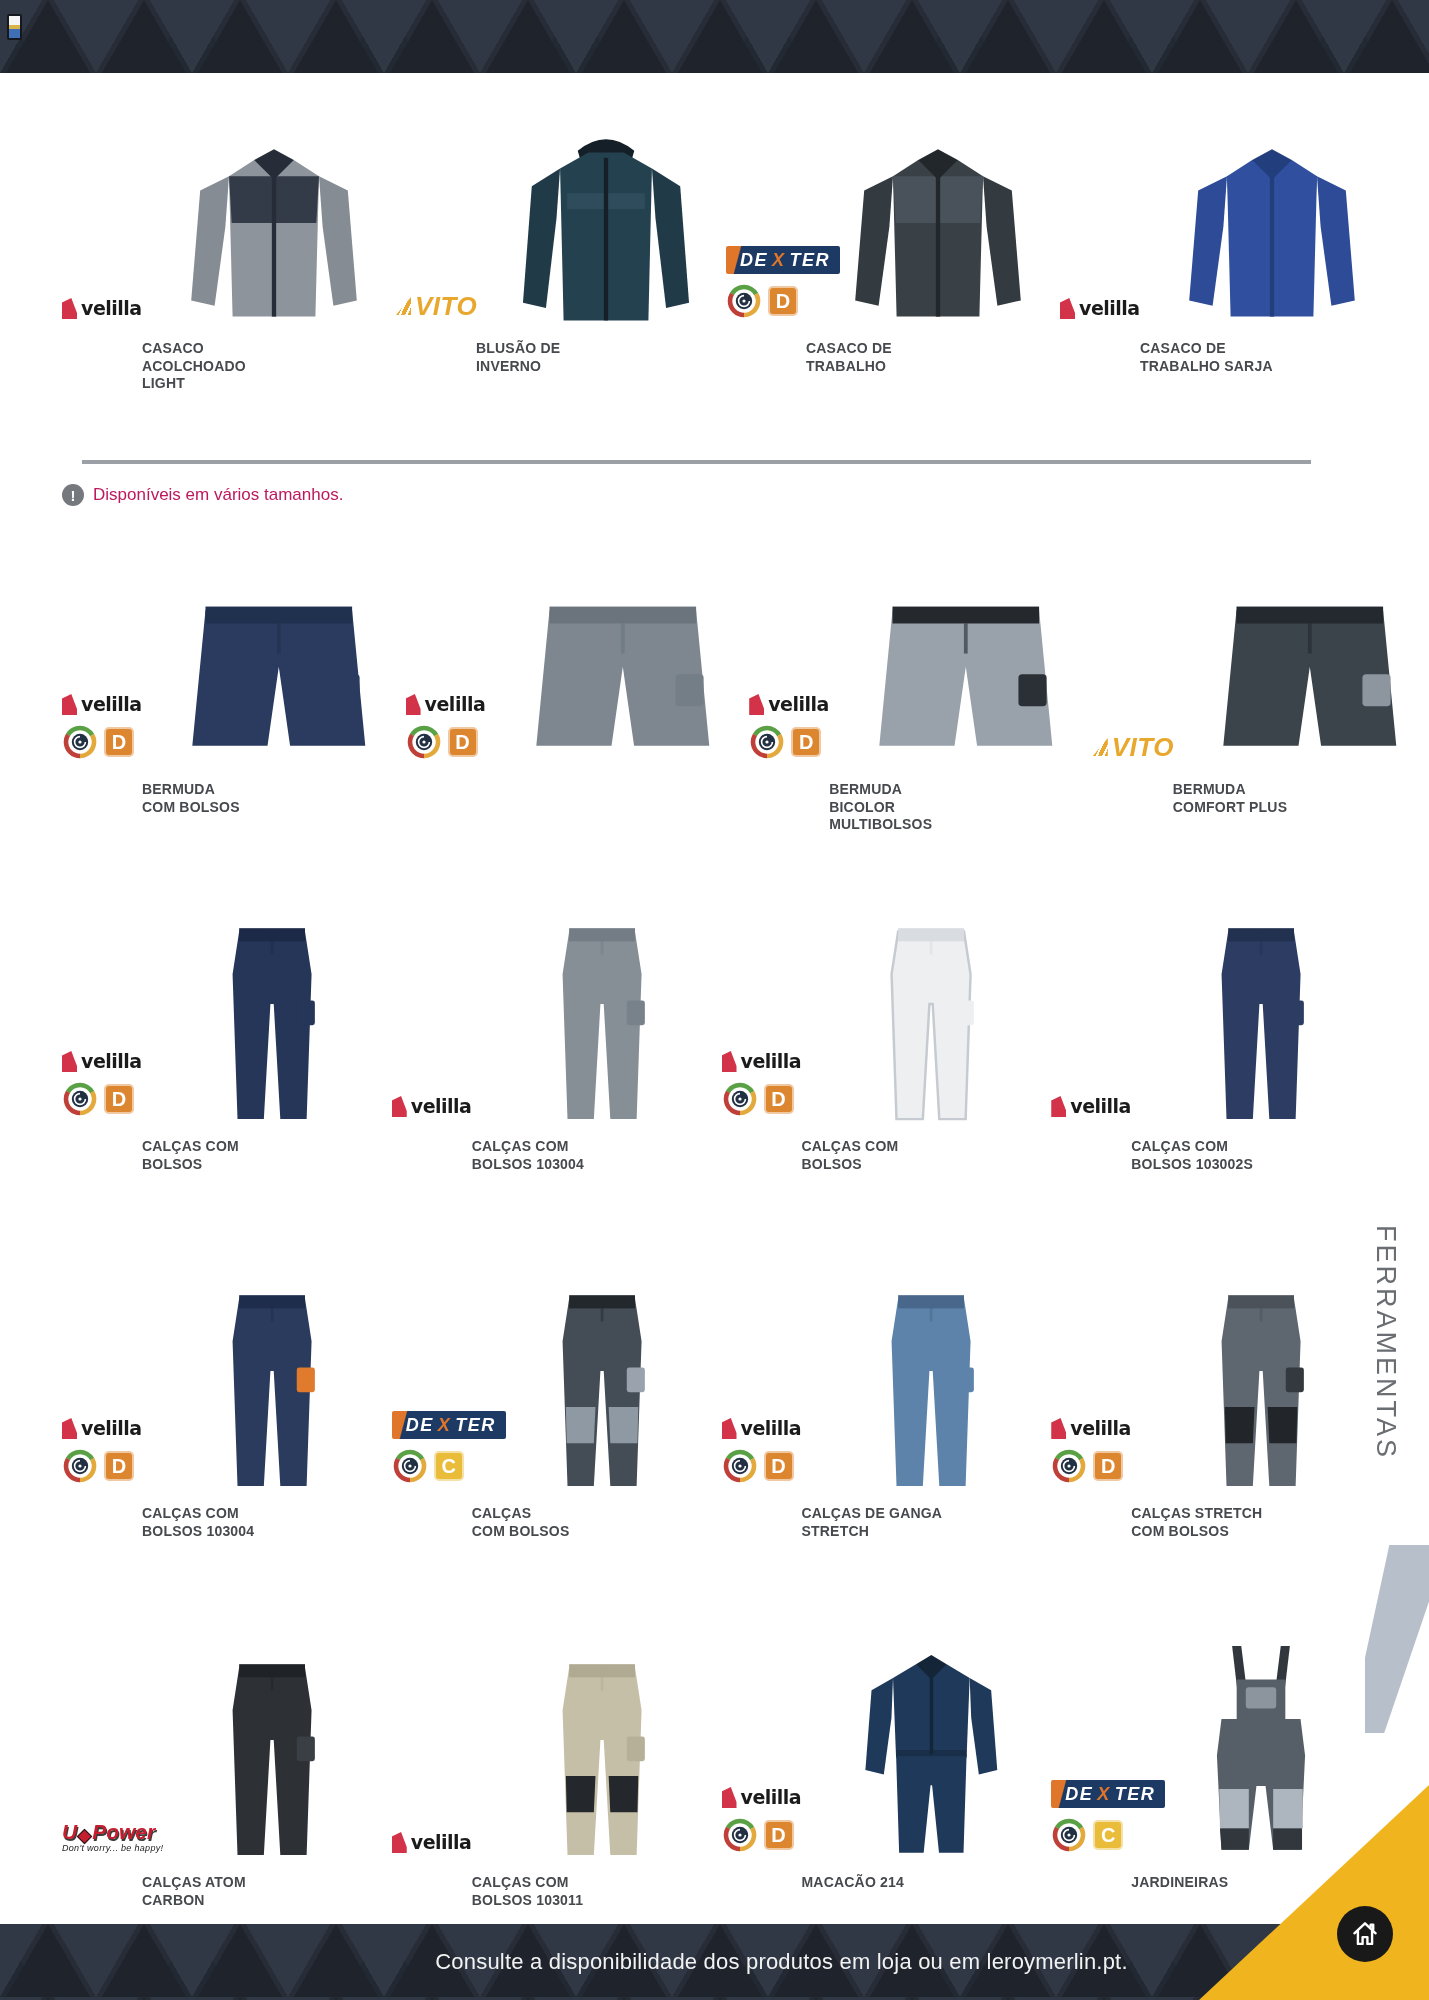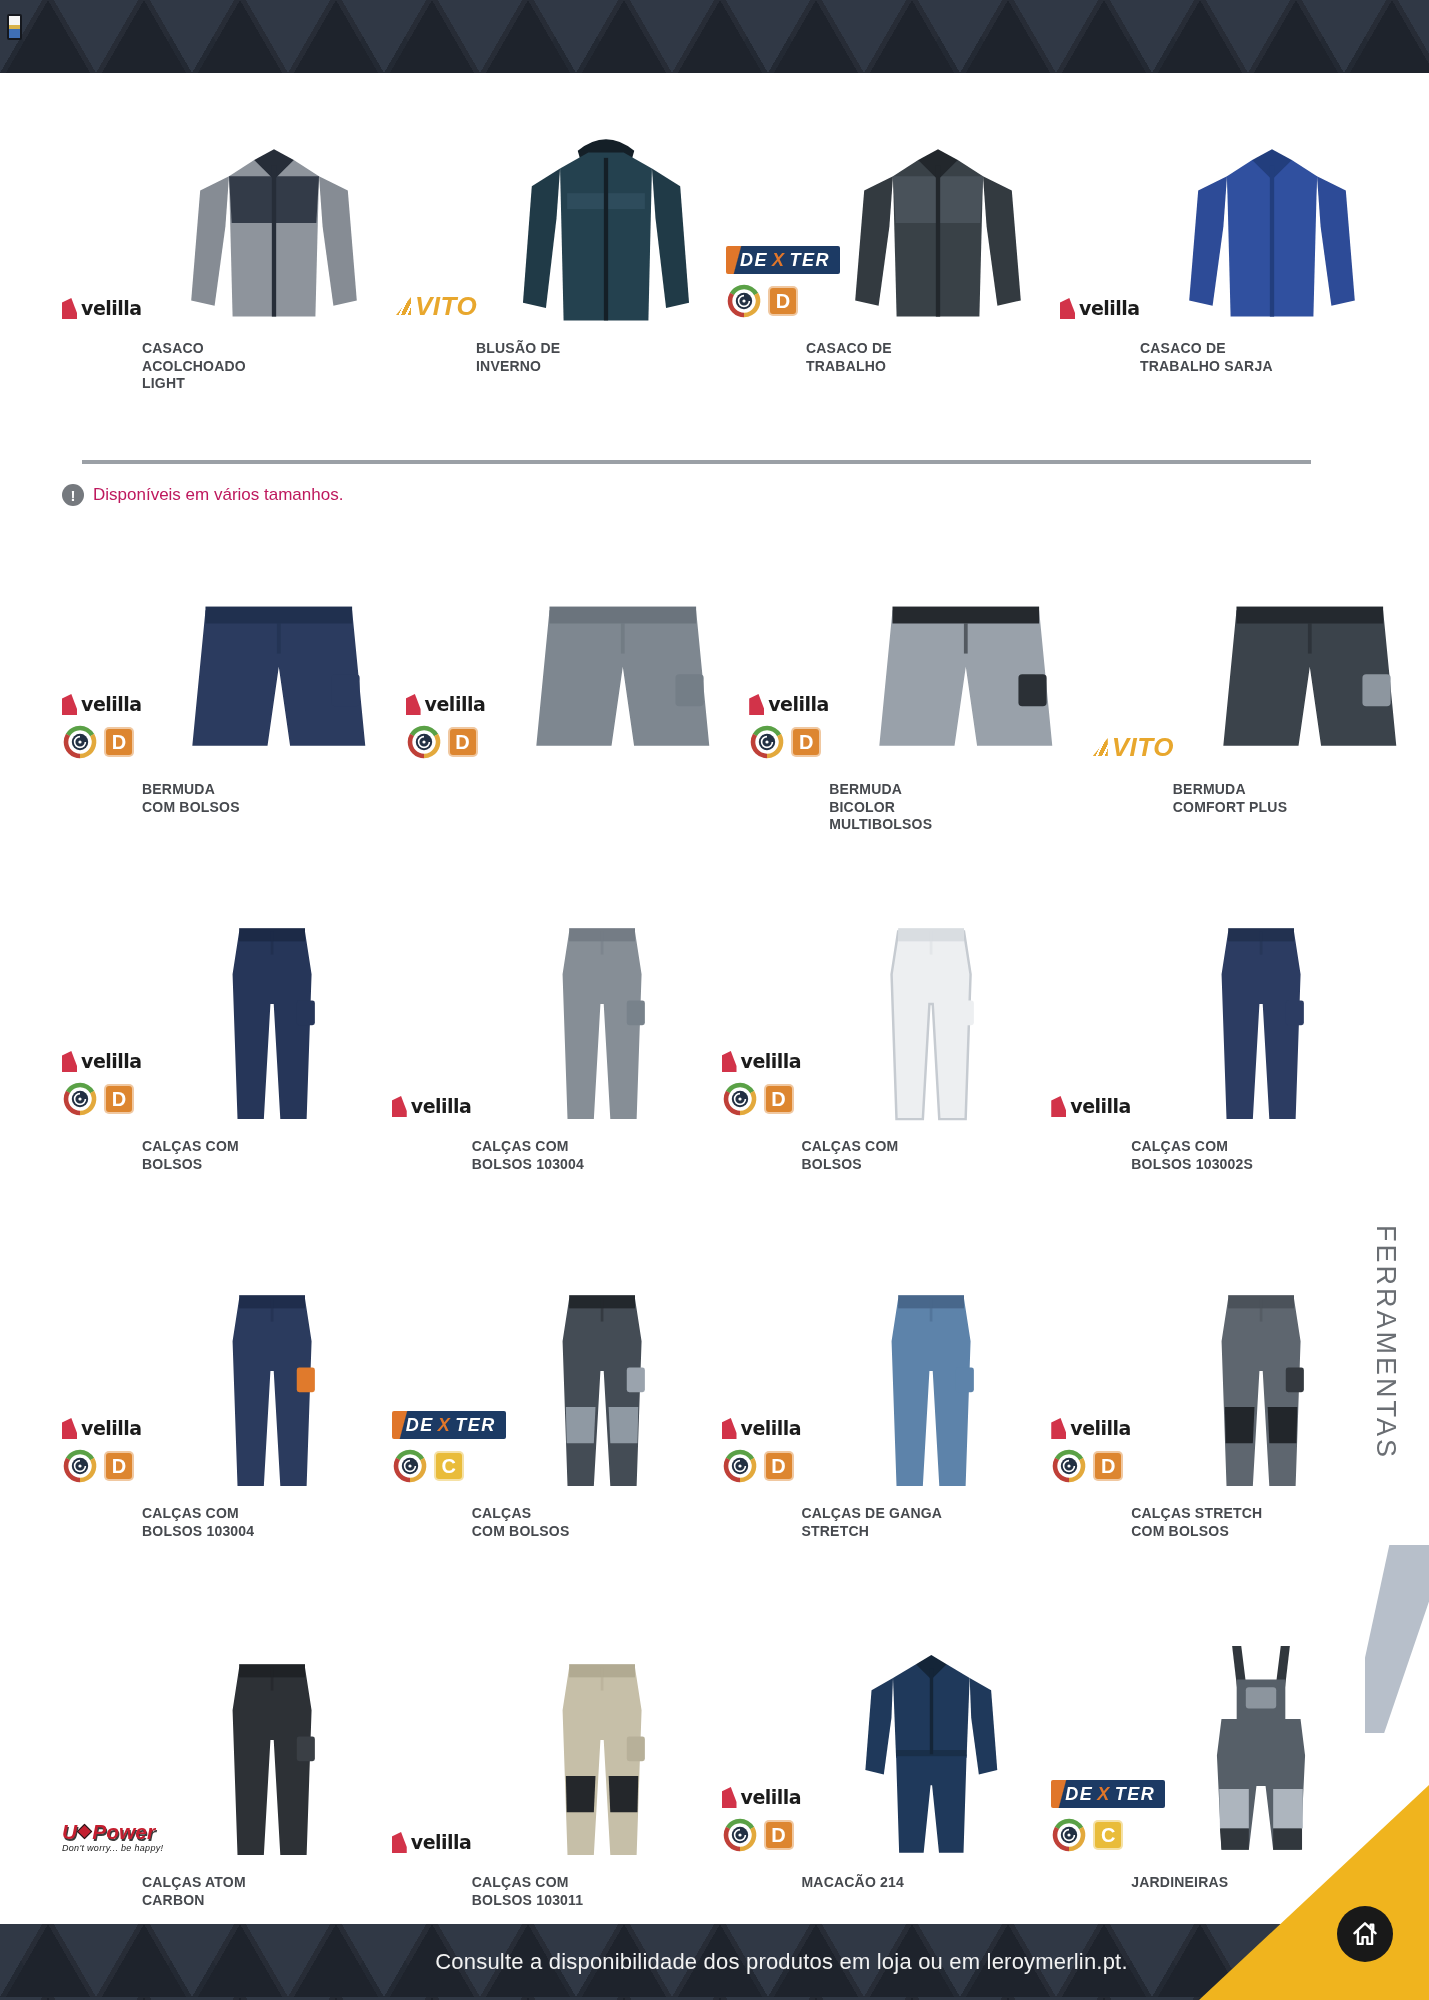--- a/index.html
+++ b/index.html
@@ -47,21 +47,21 @@
   .brand-velilla .v-mark{display:inline-block;width:15px;height:21px;
     clip-path:polygon(0 22%,62% 0,100% 72%,100% 100%,0 100%);}
   .brand-velilla .v-text{font-size:19px;font-weight:700;letter-spacing:-.5px;font-family:"DejaVu Sans",sans-serif;}
   .brand-vito .vito-mark{display:inline-block;width:15px;height:18px;
     clip-path:polygon(100% 0,100% 100%,0 100%);
     background:repeating-linear-gradient(115deg,currentColor 0 4px,#ffffff 4px 6px);}
   .brand-vito .vito-text{font-size:26px;font-weight:800;font-style:italic;letter-spacing:.5px;}
   .brand-dexter{color:#fff;font-style:italic;font-weight:800;font-size:18px;letter-spacing:1.5px;
     padding:5px 10px 5px 14px;border-radius:2px;}
   .brand-upower{display:flex;flex-direction:column;align-items:flex-start;gap:2px;}
-  .up-main{font-weight:800;font-style:italic;font-size:21px;text-shadow:1px 1.5px 0 rgba(25,25,25,.85);display:inline-flex;align-items:center;}
+  .up-main{font-weight:800;font-style:italic;font-size:21px;text-shadow:1px 1.5px 0 rgba(25,25,25,.85);display:inline-flex;align-items:flex-end;}
   .up-mark{display:inline-block;width:9px;height:9px;margin:0 2px;transform:rotate(45deg);background:currentColor;border:1.5px solid #1a1a1a;}
   .up-tag{font-size:9px;color:#1a1a1a;font-style:italic;letter-spacing:.3px;}
 
   
   .badges{display:inline-flex;align-items:center;gap:6px;}
   .size-badge{width:30px;height:30px;border-radius:5px;display:inline-flex;align-items:center;justify-content:center;
     color:#fff;font-weight:800;font-size:20px;border:2px solid rgba(255,255,255,.55);box-sizing:border-box;}
 
   
   .section-header{display:flex;align-items:center;margin-top:54px;}

